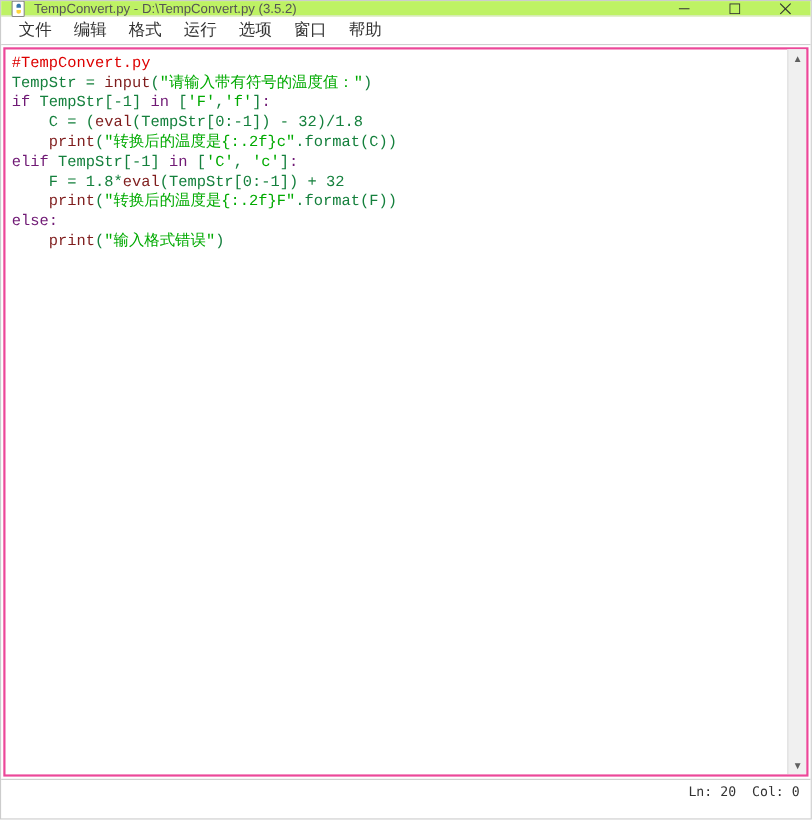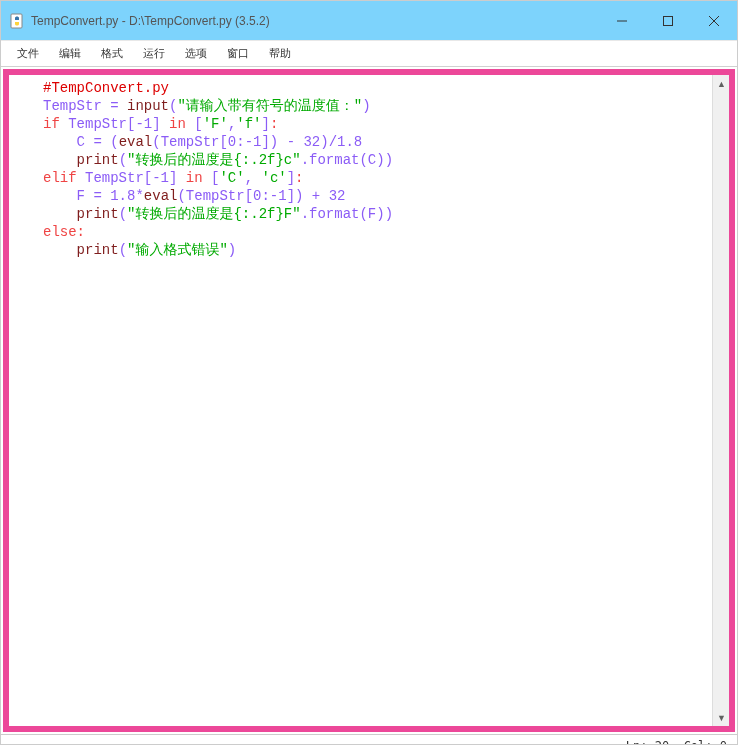--- a/index.html
+++ b/index.html
@@ -5,22 +5,22 @@
     * { margin: 0; padding: 0; box-sizing: border-box; }
     body {
       font-family: "Microsoft YaHei", "SimSun", sans-serif;
       background: #fff;
       width: 738px;
       height: 745px;
       overflow: hidden;
       border: 1px solid #ccc;
     }
     .titlebar {
-      height: 40px;
-      background: #7dd3fc;
+      height: 14px;
+      background: #bef264;
       display: flex;
       align-items: center;
       padding: 0 0 0 8px;
       border-bottom: 1px solid #e8e8e8;
     }
     .titlebar-icon {
       width: 16px;
       height: 16px;
       margin-right: 6px;
       display: flex;
@@ -44,49 +44,48 @@
       color: #666;
       font-size: 14px;
       cursor: pointer;
     }
     .menubar {
       height: 26px;
       display: flex;
       align-items: center;
       padding: 0 8px;
       border-bottom: 1px solid #d0d0d0;
-      font-size: 11px;
+      font-size: 15px;
       color: #333;
       gap: 4px;
     }
     .menu-item {
       padding: 3px 8px;
       cursor: pointer;
     }
     .editor-wrap {
       position: relative;
       height: calc(100% - 32px - 26px - 22px);
       overflow: auto;
-      border: 6px solid #ec4899;
+      border: 2px solid #ec4899;
       margin: 2px;
-      padding-left: 28px;
     }
     .editor {
       font-family: "Consolas", "Courier New", monospace;
       font-size: 14px;
       line-height: 18px;
       white-space: pre;
       padding: 4px 6px;
       color: #000;
     }
     .tok-comment { color: #dd0000; }
-    .tok-keyword { color: #ef4444; }
+    .tok-keyword { color: #701a75; }
     .tok-builtin { color: #7f1d1d; }
     .tok-string  { color: #00aa00; }
-    .tok-text    { color: #8b5cf6; }
+    .tok-text    { color: #15803d; }
     .statusbar {
       height: 22px;
       border-top: 1px solid #ccc;
       display: flex;
       justify-content: flex-end;
       align-items: center;
       padding: 0 10px;
       font-size: 12px;
       color: #333;
       font-family: "Consolas", monospace;

